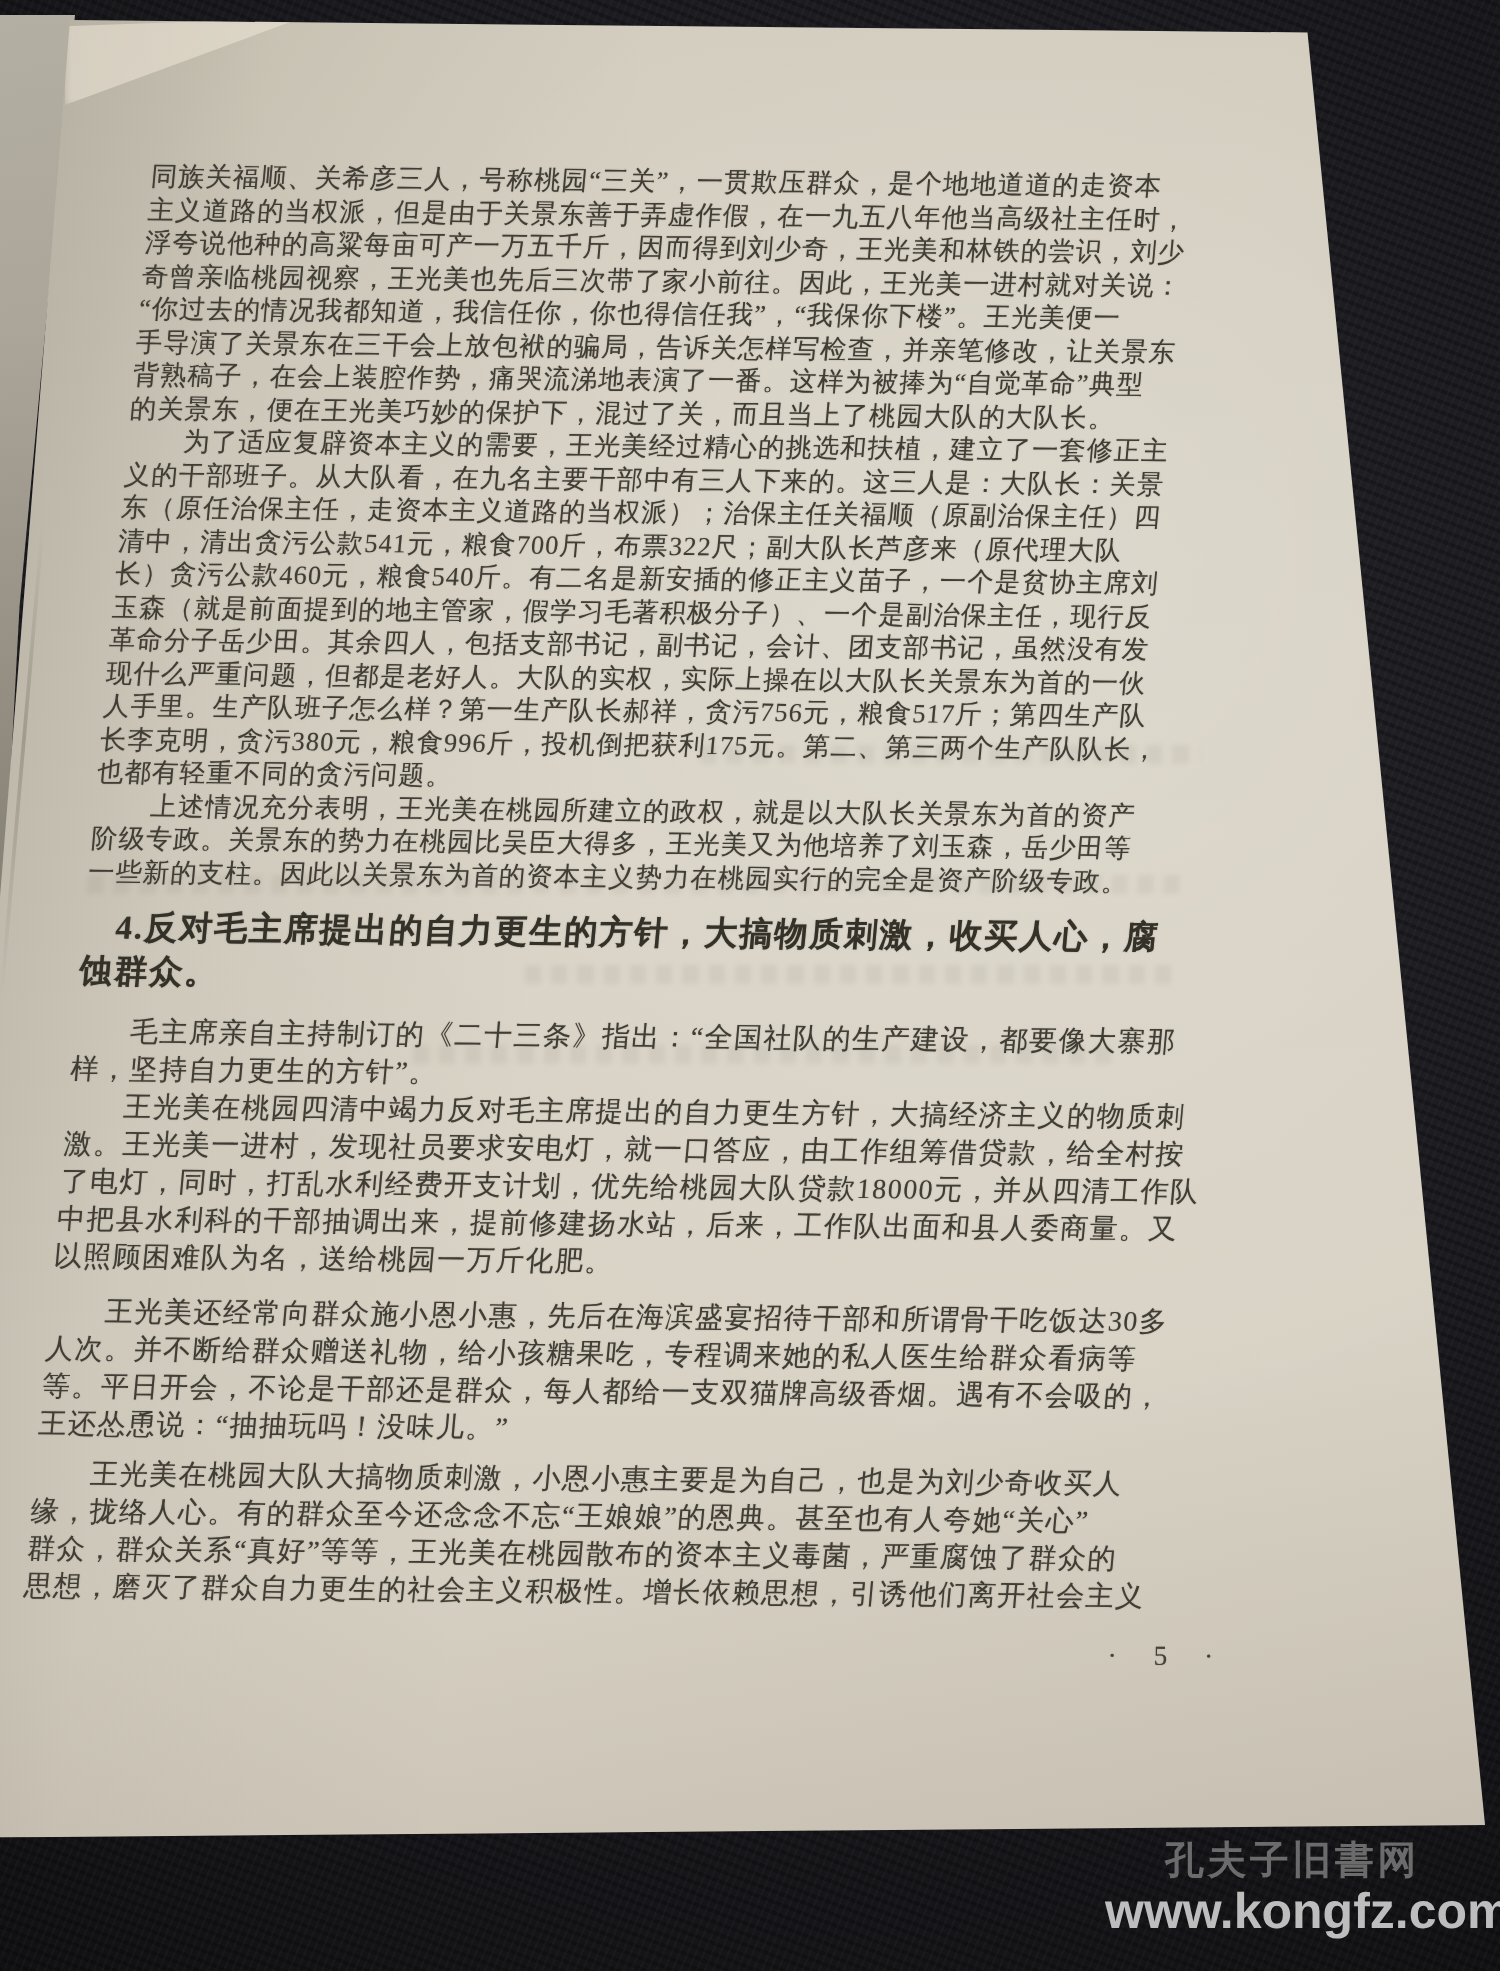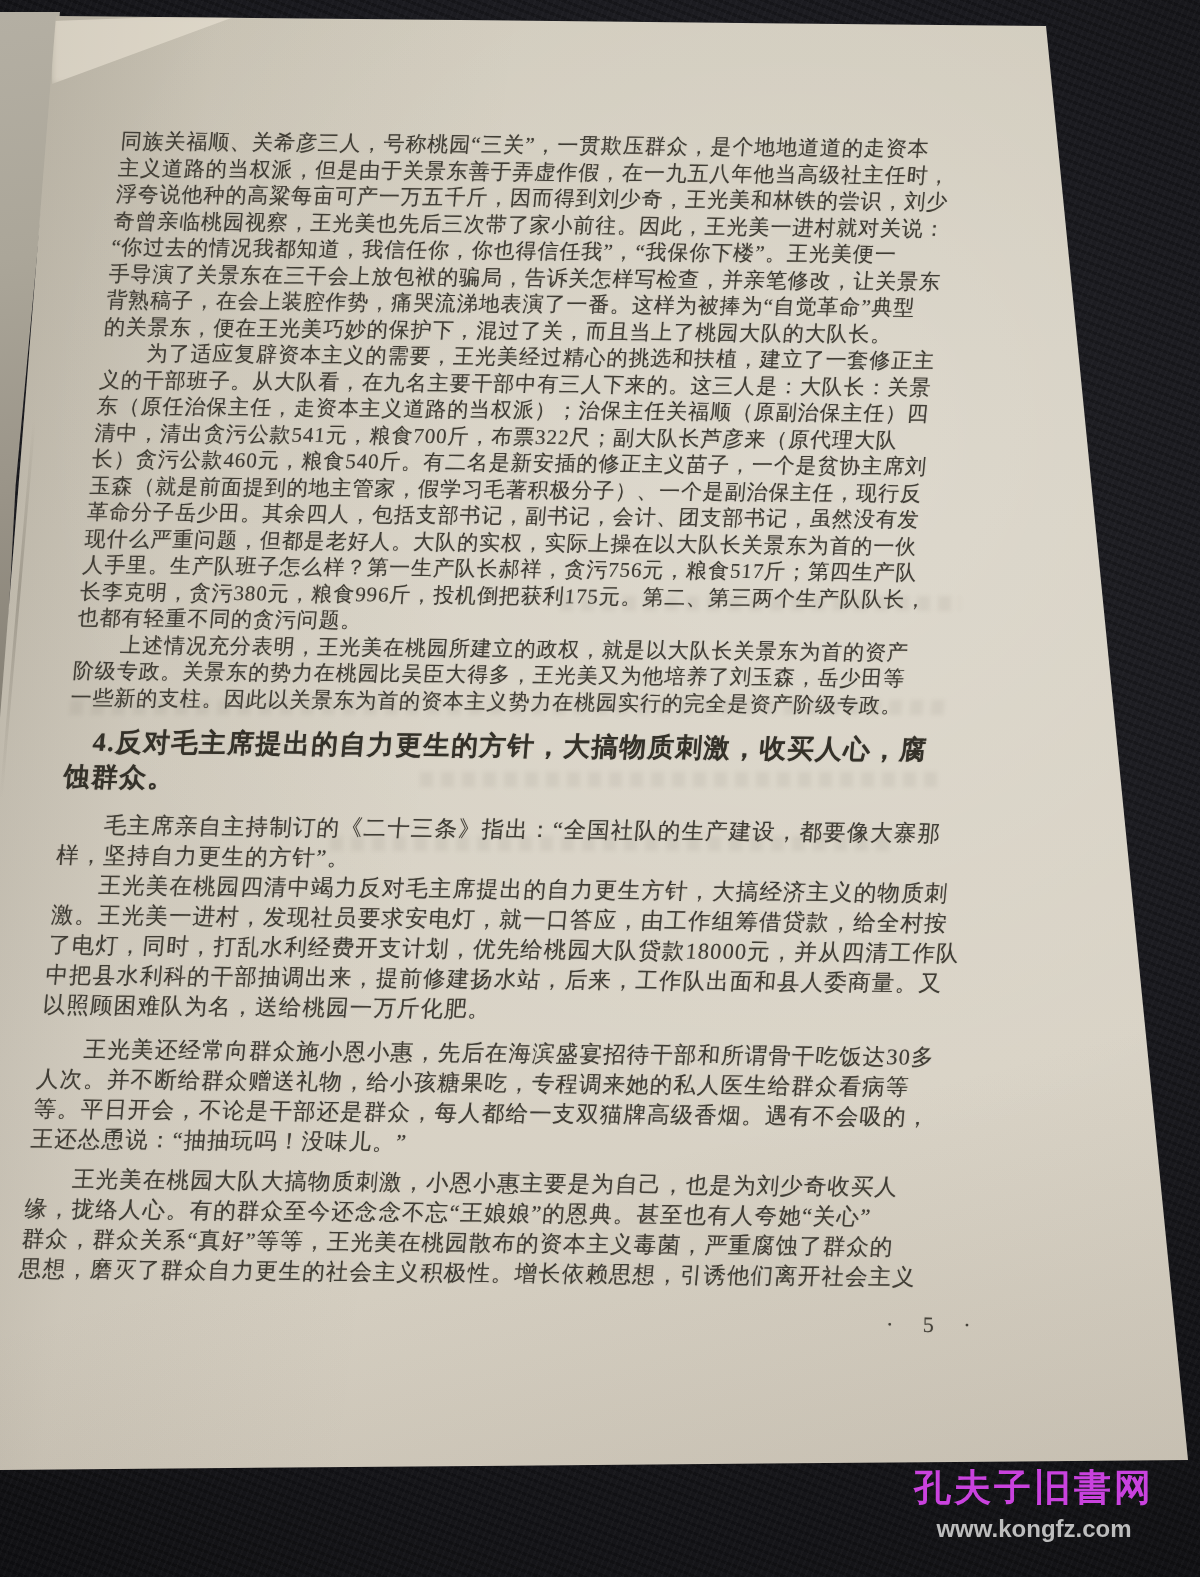--- a/index.html
+++ b/index.html
@@ -50,23 +50,23 @@
   .heading .line{font-size:26.5px;line-height:35px;height:35px;font-weight:bold;
     letter-spacing:1.5px;color:#343129;text-shadow:0 0 1px rgba(52,49,41,0.55);}
   .heading .line.indent{padding-left:26px;}
   [data-para="p6"]{margin-top:14px;}
   [data-para="p7"]{margin-top:10px;}
 
   .page-number{position:absolute;left:886px;top:1312px;font-size:22px;color:#45423a;
     letter-spacing:12px;transform:rotate(0.5deg);text-shadow:0 0 1px rgba(64,60,52,0.4);}
 
   .watermark{position:absolute;left:884px;top:1466px;width:300px;text-align:center;opacity:0.92;}
-  .wm-cn{font-size:37px;line-height:44px;font-weight:bold;color:#d946ef;letter-spacing:3px;
+  .wm-cn{font-size:31px;line-height:44px;font-weight:bold;color:#737373;letter-spacing:3px;
     font-family:"Liberation Serif","DejaVu Serif",serif;text-align:center;}
-  .wm-url{font-size:24px;line-height:38px;font-weight:bold;color:#cccccc;letter-spacing:0px;
+  .wm-url{font-size:40px;line-height:38px;font-weight:bold;color:#cccccc;letter-spacing:0px;
     font-family:"Liberation Sans","DejaVu Sans",sans-serif;}
 </style>
 </head>
 <body>
 
 <div class="canvas">
   <div class="bg"></div>
   <div class="under-page"></div>
 
   <div class="page">

